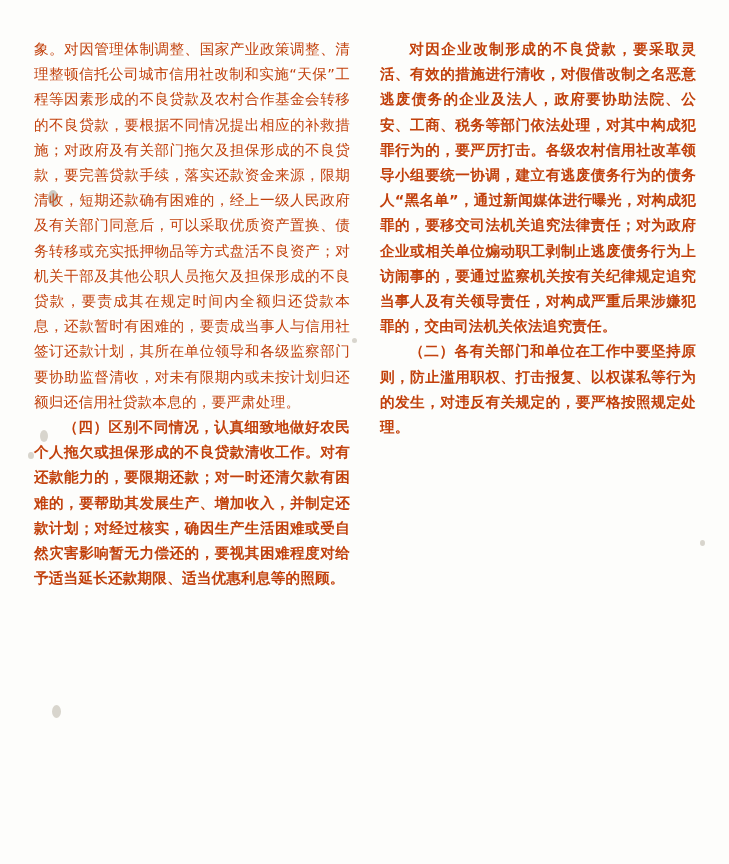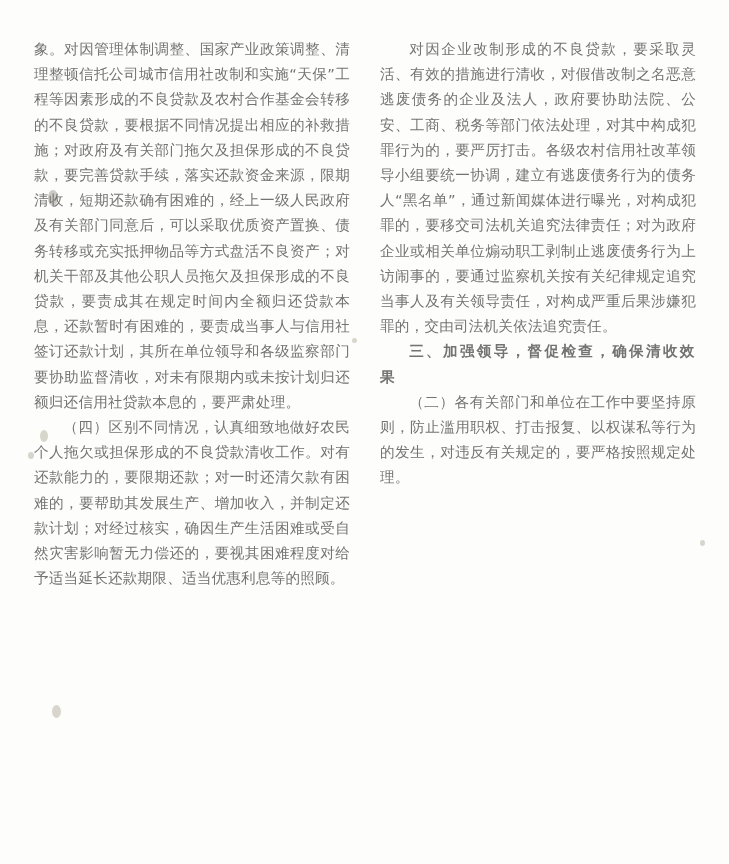--- a/index.html
+++ b/index.html
@@ -36,28 +36,29 @@
     height: 100%;
   }
   .col {
     width: 316px;
     flex: 0 0 316px;
   }
   p.para {
     margin: 0 0 0 0;
     font-size: 14.6px;
     line-height: 25.2px;
-    color: #737373;
+    color: #c2410c;
     text-align: justify;
     text-justify: inter-ideograph;
     letter-spacing: 0.2px;
     font-family: "DejaVu Sans", sans-serif;
   }
   p.indent {
     text-indent: 2em;
+    font-weight: bold;
   }
   p.heading {
     text-indent: 2em;
     font-weight: bold;
     letter-spacing: 1.6px;
   }
   .col-right p.para { text-align: justify; }
 </style>
 </head>
 <body>
@@ -74,19 +75,18 @@
   <div class="columns">
 
     <div class="col col-left">
       <p class="para">象。对因管理体制调整、国家产业政策调整、清理整顿信托公司城市信用社改制和实施“天保”工程等因素形成的不良贷款及农村合作基金会转移的不良贷款，要根据不同情况提出相应的补救措施；对政府及有关部门拖欠及担保形成的不良贷款，要完善贷款手续，落实还款资金来源，限期清收，短期还款确有困难的，经上一级人民政府及有关部门同意后，可以采取优质资产置换、债务转移或充实抵押物品等方式盘活不良资产；对机关干部及其他公职人员拖欠及担保形成的不良贷款，要责成其在规定时间内全额归还贷款本息，还款暂时有困难的，要责成当事人与信用社签订还款计划，其所在单位领导和各级监察部门要协助监督清收，对未有限期内或未按计划归还额归还信用社贷款本息的，要严肃处理。</p>
       <p class="para indent">（四）区别不同情况，认真细致地做好农民个人拖欠或担保形成的不良贷款清收工作。对有还款能力的，要限期还款；对一时还清欠款有困难的，要帮助其发展生产、增加收入，并制定还款计划；对经过核实，确因生产生活困难或受自然灾害影响暂无力偿还的，要视其困难程度对给予适当延长还款期限、适当优惠利息等的照顾。</p>
 
     </div>
 
     <div class="col col-right">
       <p class="para indent">对因企业改制形成的不良贷款，要采取灵活、有效的措施进行清收，对假借改制之名恶意逃废债务的企业及法人，政府要协助法院、公安、工商、税务等部门依法处理，对其中构成犯罪行为的，要严厉打击。各级农村信用社改革领导小组要统一协调，建立有逃废债务行为的债务人“黑名单”，通过新闻媒体进行曝光，对构成犯罪的，要移交司法机关追究法律责任；对为政府企业或相关单位煽动职工剥制止逃废债务行为上访闹事的，要通过监察机关按有关纪律规定追究当事人及有关领导责任，对构成严重后果涉嫌犯罪的，交由司法机关依法追究责任。</p>
-      <p class="para heading">三、加强领导，督促检查，确保清收效果</p>
       <p class="para indent">（二）各有关部门和单位在工作中要坚持原则，防止滥用职权、打击报复、以权谋私等行为的发生，对违反有关规定的，要严格按照规定处理。</p>
 
     </div>
 
   </div>
 </div>
 
 </body></html>

